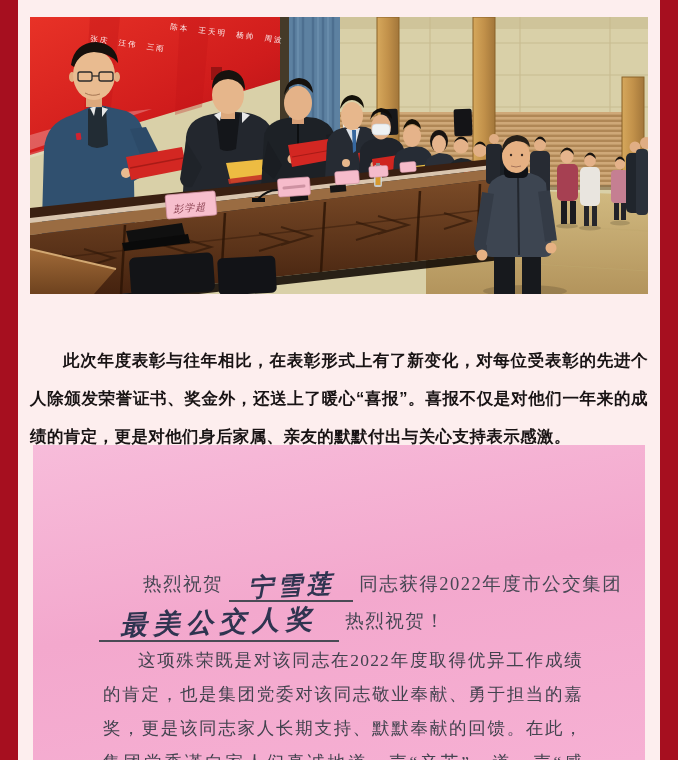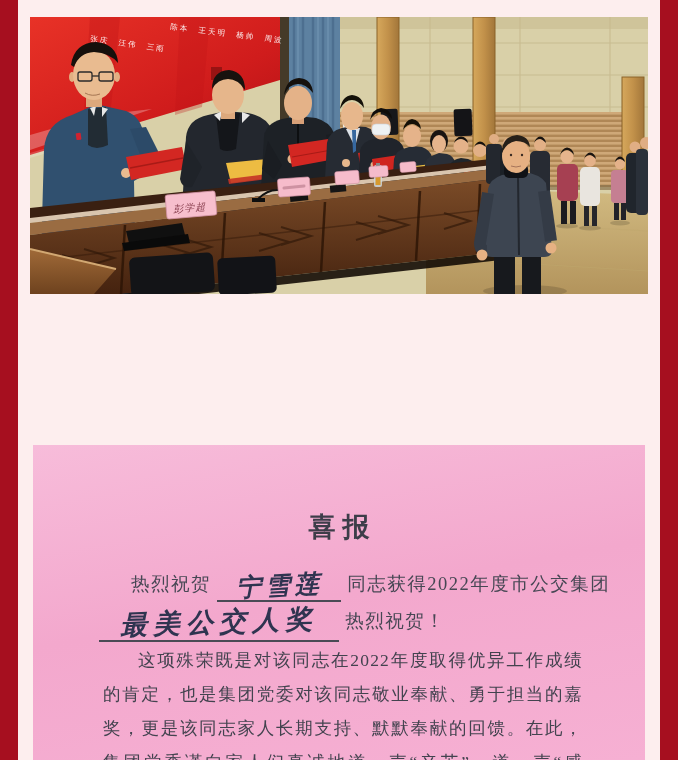--- a/index.html
+++ b/index.html
@@ -26,21 +26,21 @@
     font-family:"Liberation Serif",serif;
   }
   .cert-title{
     position:absolute;left:0;top:64px;width:100%;text-align:center;
     font-size:27px;font-weight:600;color:#3d3d49;letter-spacing:7px;text-indent:7px;
   }
   .cert-line1{
     position:absolute;left:70px;top:126px;width:500px;white-space:nowrap;
     font-size:18.5px;color:#474754;letter-spacing:1.5px;
   }
-  .cert-line1 .lead{margin-left:28px;}
+  .cert-line1 .lead{margin-left:40px;}
   .hand-slot{
     display:inline-block;text-align:center;vertical-align:-4px;
     border-bottom:2px solid #4a4a55;line-height:24px;height:26px;
   }
   .hand{
     display:inline-block;font-style:italic;font-weight:700;color:#2f3450;
     transform:rotate(-3deg);letter-spacing:4px;
   }
   .slot-name{width:124px;}
   .slot-name .hand{font-size:25px;}
@@ -351,23 +351,23 @@
         <rect x="474" y="147" width="24" height="14" rx="5" fill="#101216"></rect>
         <ellipse cx="486" cy="139" rx="14" ry="17" fill="#e6b183"></ellipse>
         <path d="M472,132 Q474,119 487,118 Q499,119 500,130 Q495,124 486,124 Q477,125 472,136 Z" fill="#262019"></path>
         <circle cx="481" cy="138" r="1.2" fill="#3a2c22"></circle>
           <circle cx="492" cy="138" r="1.2" fill="#3a2c22"></circle>
         <path d="M481,149 Q486,151 491,149" stroke="#a6755a" stroke-width="1" fill="none"></path>
       </g>
     </svg>
   </div>
 
+  <p class="article-par">此次年度表彰与往年相比，在表彰形式上有了新变化，对每位受表彰的先进个人除颁发荣誉证书、奖金外，还送上了暖心“喜报”。喜报不仅是对他们一年来的成绩的肯定，更是对他们身后家属、亲友的默默付出与关心支持表示感激。</p>
 
   <div class="cert">
-    <div class="cert-title">喜报</div>
     <div class="cert-line1">
       <span class="lead">热烈祝贺</span>
       <span class="hand-slot slot-name"><span class="hand">宁雪莲</span></span>
       <span>同志获得2022年度市公交集团</span>
     </div>
     <div class="cert-line2">
       <span class="hand-slot slot-award"><span class="hand">最美公交人奖</span></span>
       <span>热烈祝贺！</span>
     </div>
     <div class="cert-body">这项殊荣既是对该同志在2022年度取得优异工作成绩的肯定，也是集团党委对该同志敬业奉献、勇于担当的嘉奖，更是该同志家人长期支持、默默奉献的回馈。在此，集团党委谨向家人们真诚地道一声“辛苦”，道一声“感谢”！</div>

